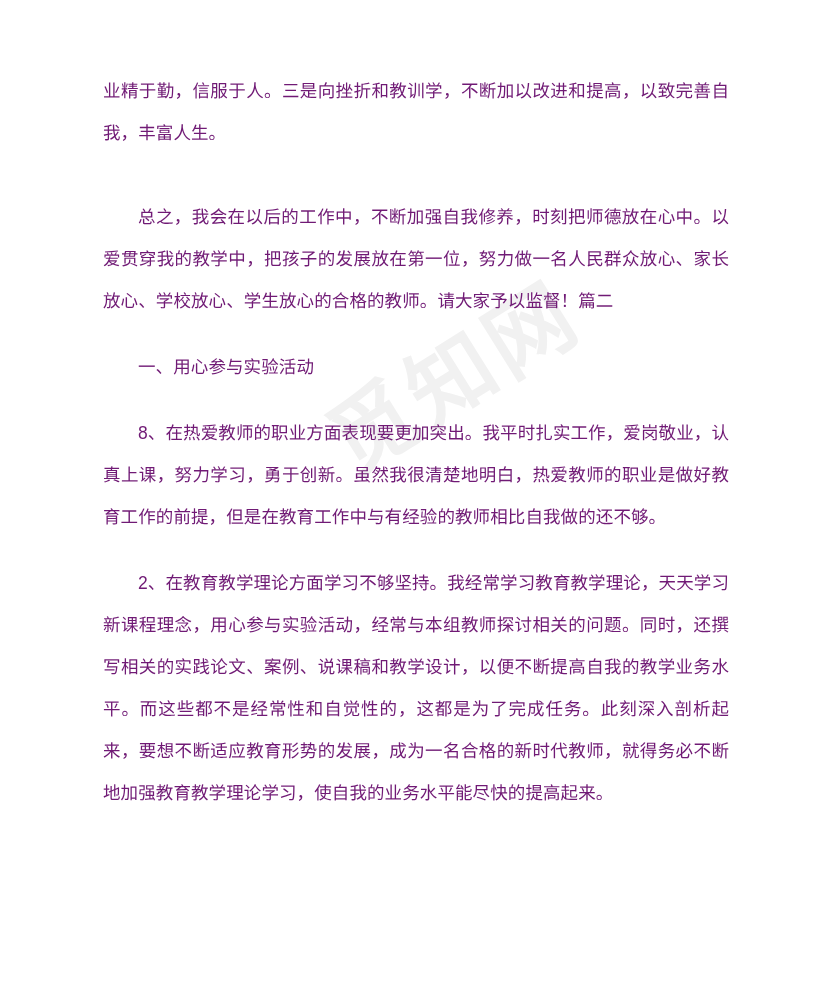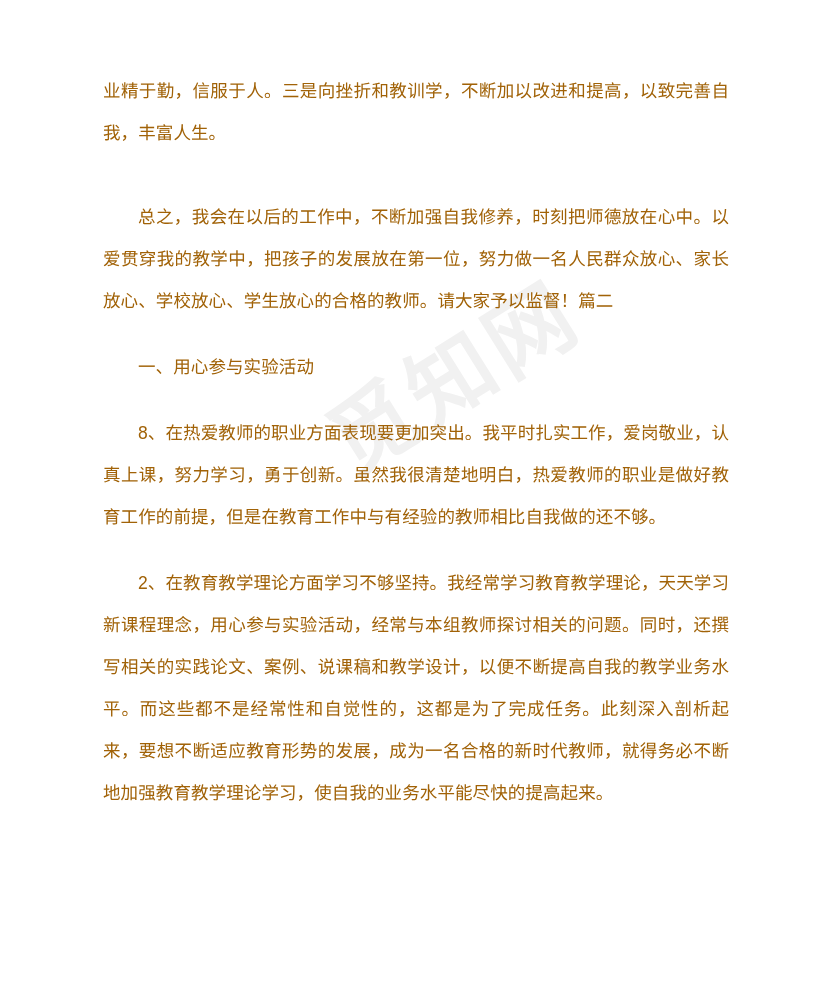--- a/index.html
+++ b/index.html
@@ -48,21 +48,21 @@
     left: 103px;
     top: 70px;
     width: 626px;
     z-index: 1;
   }
 
   .para {
     margin: 0 0 22px 0;
     font-size: 17.5px;
     line-height: 42px;
-    color: #a16207;
+    color: #701a75;
     text-align: justify;
     text-justify: inter-ideograph;
     letter-spacing: 0.1px;
     word-break: break-all;
   }
 
   .para.indent {
     text-indent: 2em;
   }
 

